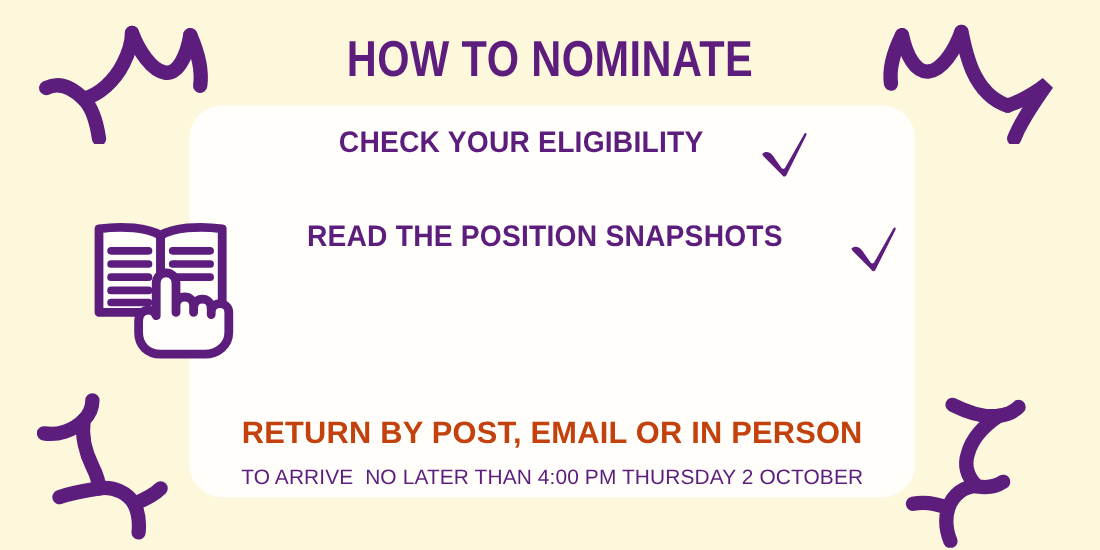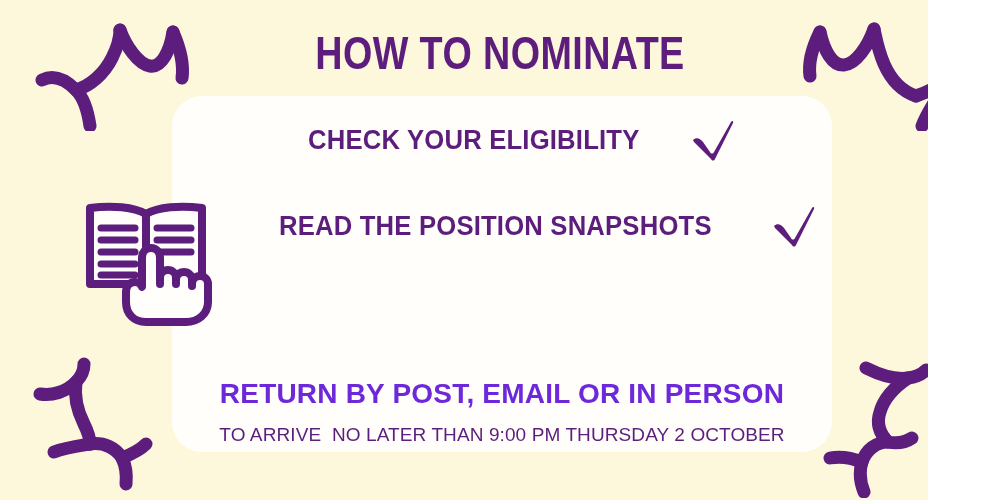--- a/index.html
+++ b/index.html
@@ -8,21 +8,21 @@
   }
   body {
     width: 1000px;
     height: 500px;
     overflow: hidden;
     font-family: "Liberation Sans", sans-serif;
   }
 
   #poster {
     position: relative;
-    width: 928px;
+    width: 1000px;
     height: 500px;
     background: #FDF7DC;
     overflow: hidden;
   }
 
   
   .doodle {
     position: absolute;
     pointer-events: none;
   }
@@ -58,21 +58,21 @@
     width: 660px;
     height: 356px;
     background: #FFFEFA;
     border-radius: 30px;
   }
 
   
   .step-row {
     position: absolute;
     display: flex;
-    align-items: center;
+    align-items: flex-start;
     white-space: nowrap;
   }
   .step-label {
     color: #5C1D7D;
     font-weight: 700;
     font-size: 27px;
     letter-spacing: 0.2px;
     transform: scaleX(0.95);
     transform-origin: left center;
   }
@@ -89,21 +89,21 @@
   #row-3 { left: 264px; top: 285px; }
   #row-3 .check { margin-left: 32px; }
 
   
   #footer-main {
     position: absolute;
     left: 172px;
     top: 378px;
     width: 660px;
     text-align: center;
-    color: #6d28d9;
+    color: #c2410c;
     font-weight: 700;
     font-size: 28px;
     letter-spacing: 0.2px;
     white-space: nowrap;
   }
   #footer-sub {
     position: absolute;
     left: 172px;
     top: 424px;
     width: 660px;
@@ -187,21 +187,21 @@
     <span class="check">
       <svg width="52" height="52" viewBox="0 0 52 52" fill="none">
         <path d="M6 26 C9 23, 13 24, 16 28 L23 38 C24 40, 26 40, 27 38 L44 8
                  C45 6, 47 7, 46 9 L28 45 C27 47, 25 47, 24 45 L7 28 Z" fill="#5C1D7D"></path>
       </svg>
     </span>
   </div>
 
 
   <div id="footer-main">RETURN BY POST, EMAIL OR IN PERSON</div>
-  <div id="footer-sub">TO ARRIVE  NO LATER THAN 9:00 PM THURSDAY 2 OCTOBER</div>
+  <div id="footer-sub">TO ARRIVE  NO LATER THAN 4:00 PM THURSDAY 2 OCTOBER</div>
 
   <div id="book-icon">
     <svg width="136" height="132" viewBox="0 0 136 132" fill="none">
 
       <path d="M6 12 L6 88 L62 88 L62 18 C50 11, 28 9, 6 12 Z" fill="#FFFEFA" stroke="#5C1D7D" stroke-width="8" stroke-linejoin="round" stroke-linecap="round"></path>
 
       <path d="M118 12 L118 88 L62 88 L62 18 C74 11, 96 9, 118 12 Z" fill="#FFFEFA" stroke="#5C1D7D" stroke-width="8" stroke-linejoin="round" stroke-linecap="round"></path>
 
       <g stroke="#5C1D7D" stroke-width="7" stroke-linecap="round">
         <line x1="17" y1="32" x2="51" y2="32"></line>

